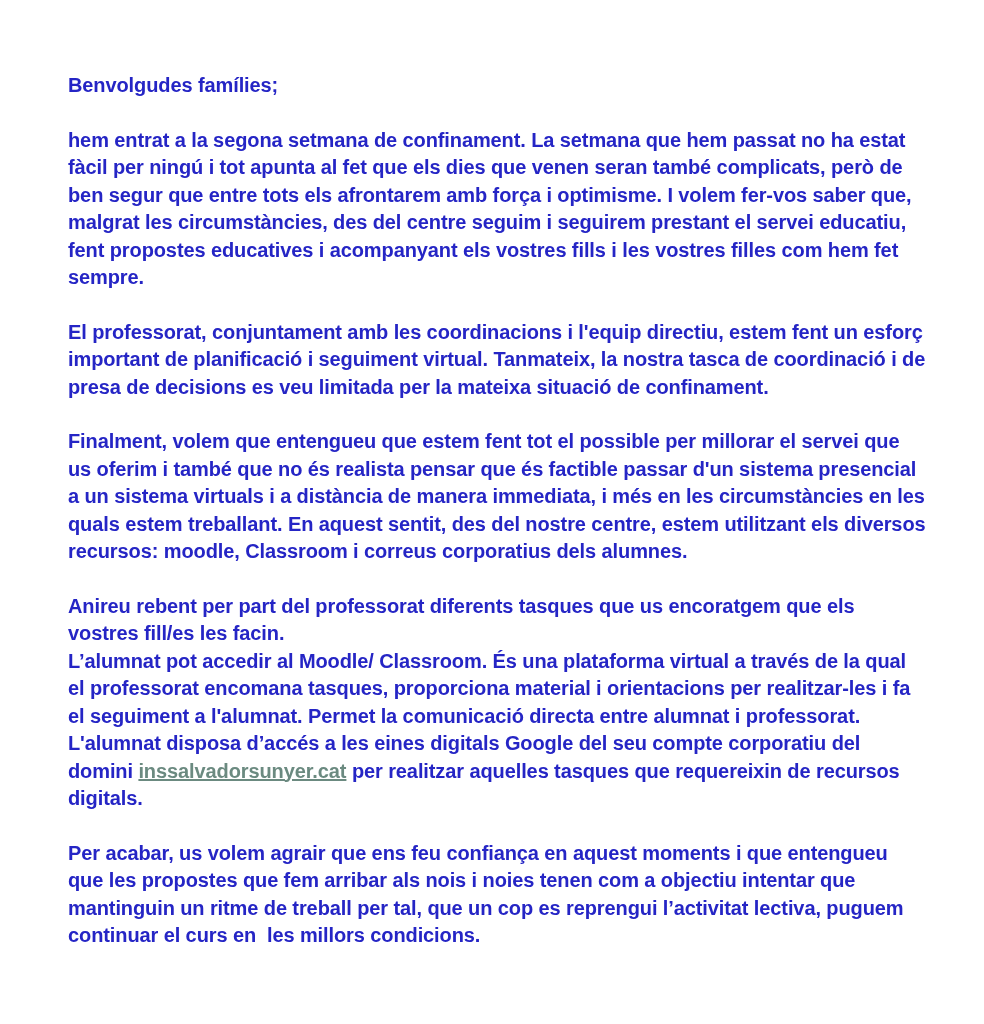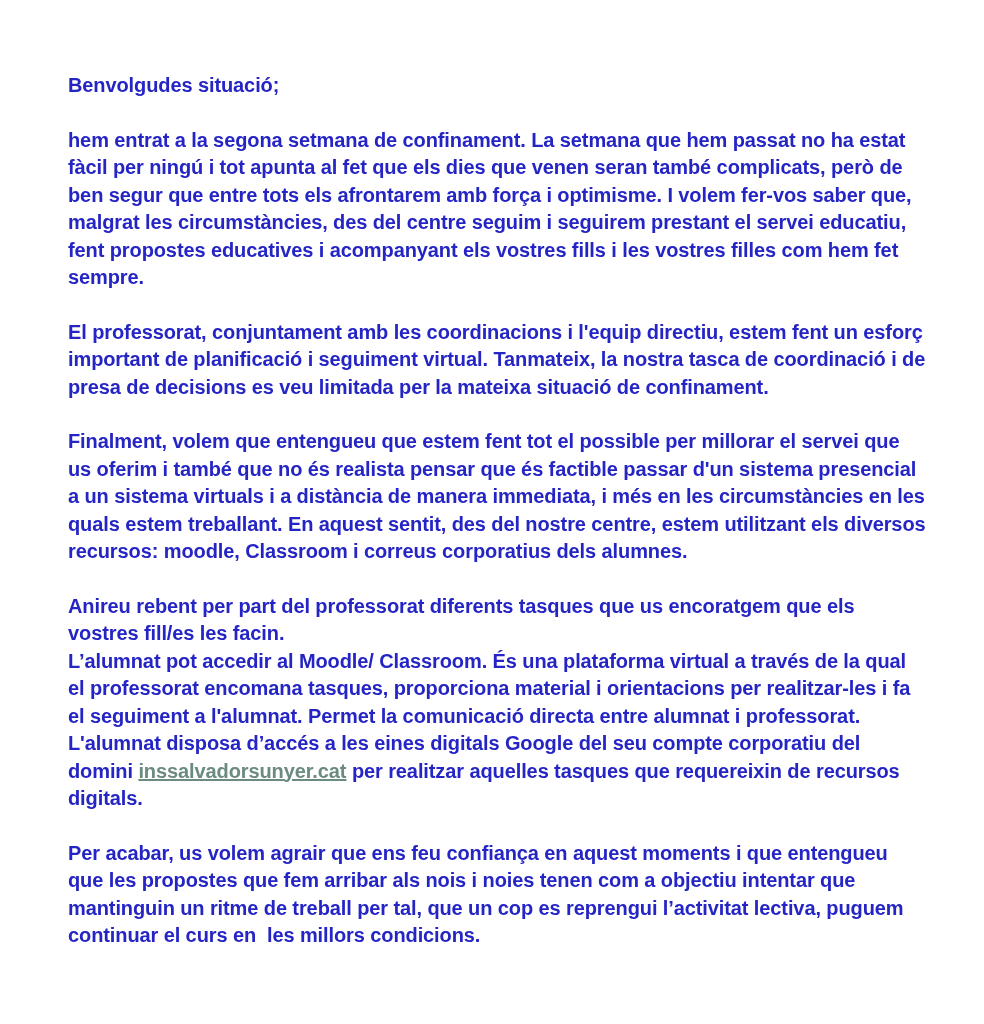--- a/index.html
+++ b/index.html
@@ -35,21 +35,21 @@
     text-decoration: underline;
     cursor: pointer;
     font-weight: bold;
     margin-top: 44px;
   }
 </style>
 </head>
 <body>
 
 <div class="page">
-  <p>Benvolgudes situació;</p>
+  <p>Benvolgudes famílies;</p>
 
   <p>hem entrat a la segona setmana de confinament. La setmana que hem passat no ha estat fàcil per ningú i tot apunta al fet que els dies que venen seran també complicats, però de ben segur que entre tots els afrontarem amb força i optimisme. I volem fer-vos saber que, malgrat les circumstàncies, des del centre seguim i seguirem prestant el servei educatiu, fent propostes educatives i acompanyant els vostres fills i les vostres filles com hem fet sempre.</p>
 
   <p>El professorat, conjuntament amb les coordinacions i l'equip directiu, estem fent un esforç important de planificació i seguiment virtual. Tanmateix, la nostra tasca de coordinació i de presa de decisions es veu limitada per la mateixa situació de confinament.</p>
 
   <p>Finalment, volem que entengueu que estem fent tot el possible per millorar el servei que us oferim i també que no és realista pensar que és factible passar d'un sistema presencial a un sistema virtuals i a distància de manera immediata, i més en les circumstàncies en les quals estem treballant. En aquest sentit, des del nostre centre, estem utilitzant els diversos recursos: moodle, Classroom i correus corporatius dels alumnes.</p>
 
   <p><span>Anireu rebent per part del professorat diferents tasques que us encoratgem que els vostres fill/es les facin.</span><br><span>L’alumnat pot accedir al Moodle/ Classroom. És una plataforma virtual a través de la qual el professorat encomana tasques, proporciona material i orientacions per realitzar-les i fa el seguiment a l'alumnat. Permet la comunicació directa entre alumnat i professorat.</span><br><span>L'alumnat disposa d’accés a les eines digitals Google del seu compte corporatiu del domini </span><a class="domain-link">inssalvadorsunyer.cat</a><span> per realitzar aquelles tasques que requereixin de recursos digitals.</span></p>
 
   <p>Per acabar, us volem agrair que ens feu confiança en aquest moments i que entengueu que les propostes que fem arribar als nois i noies tenen com a objectiu intentar que mantinguin un ritme de treball per tal, que un cop es reprengui l’activitat lectiva, puguem continuar el curs en  les millors condicions.</p>

